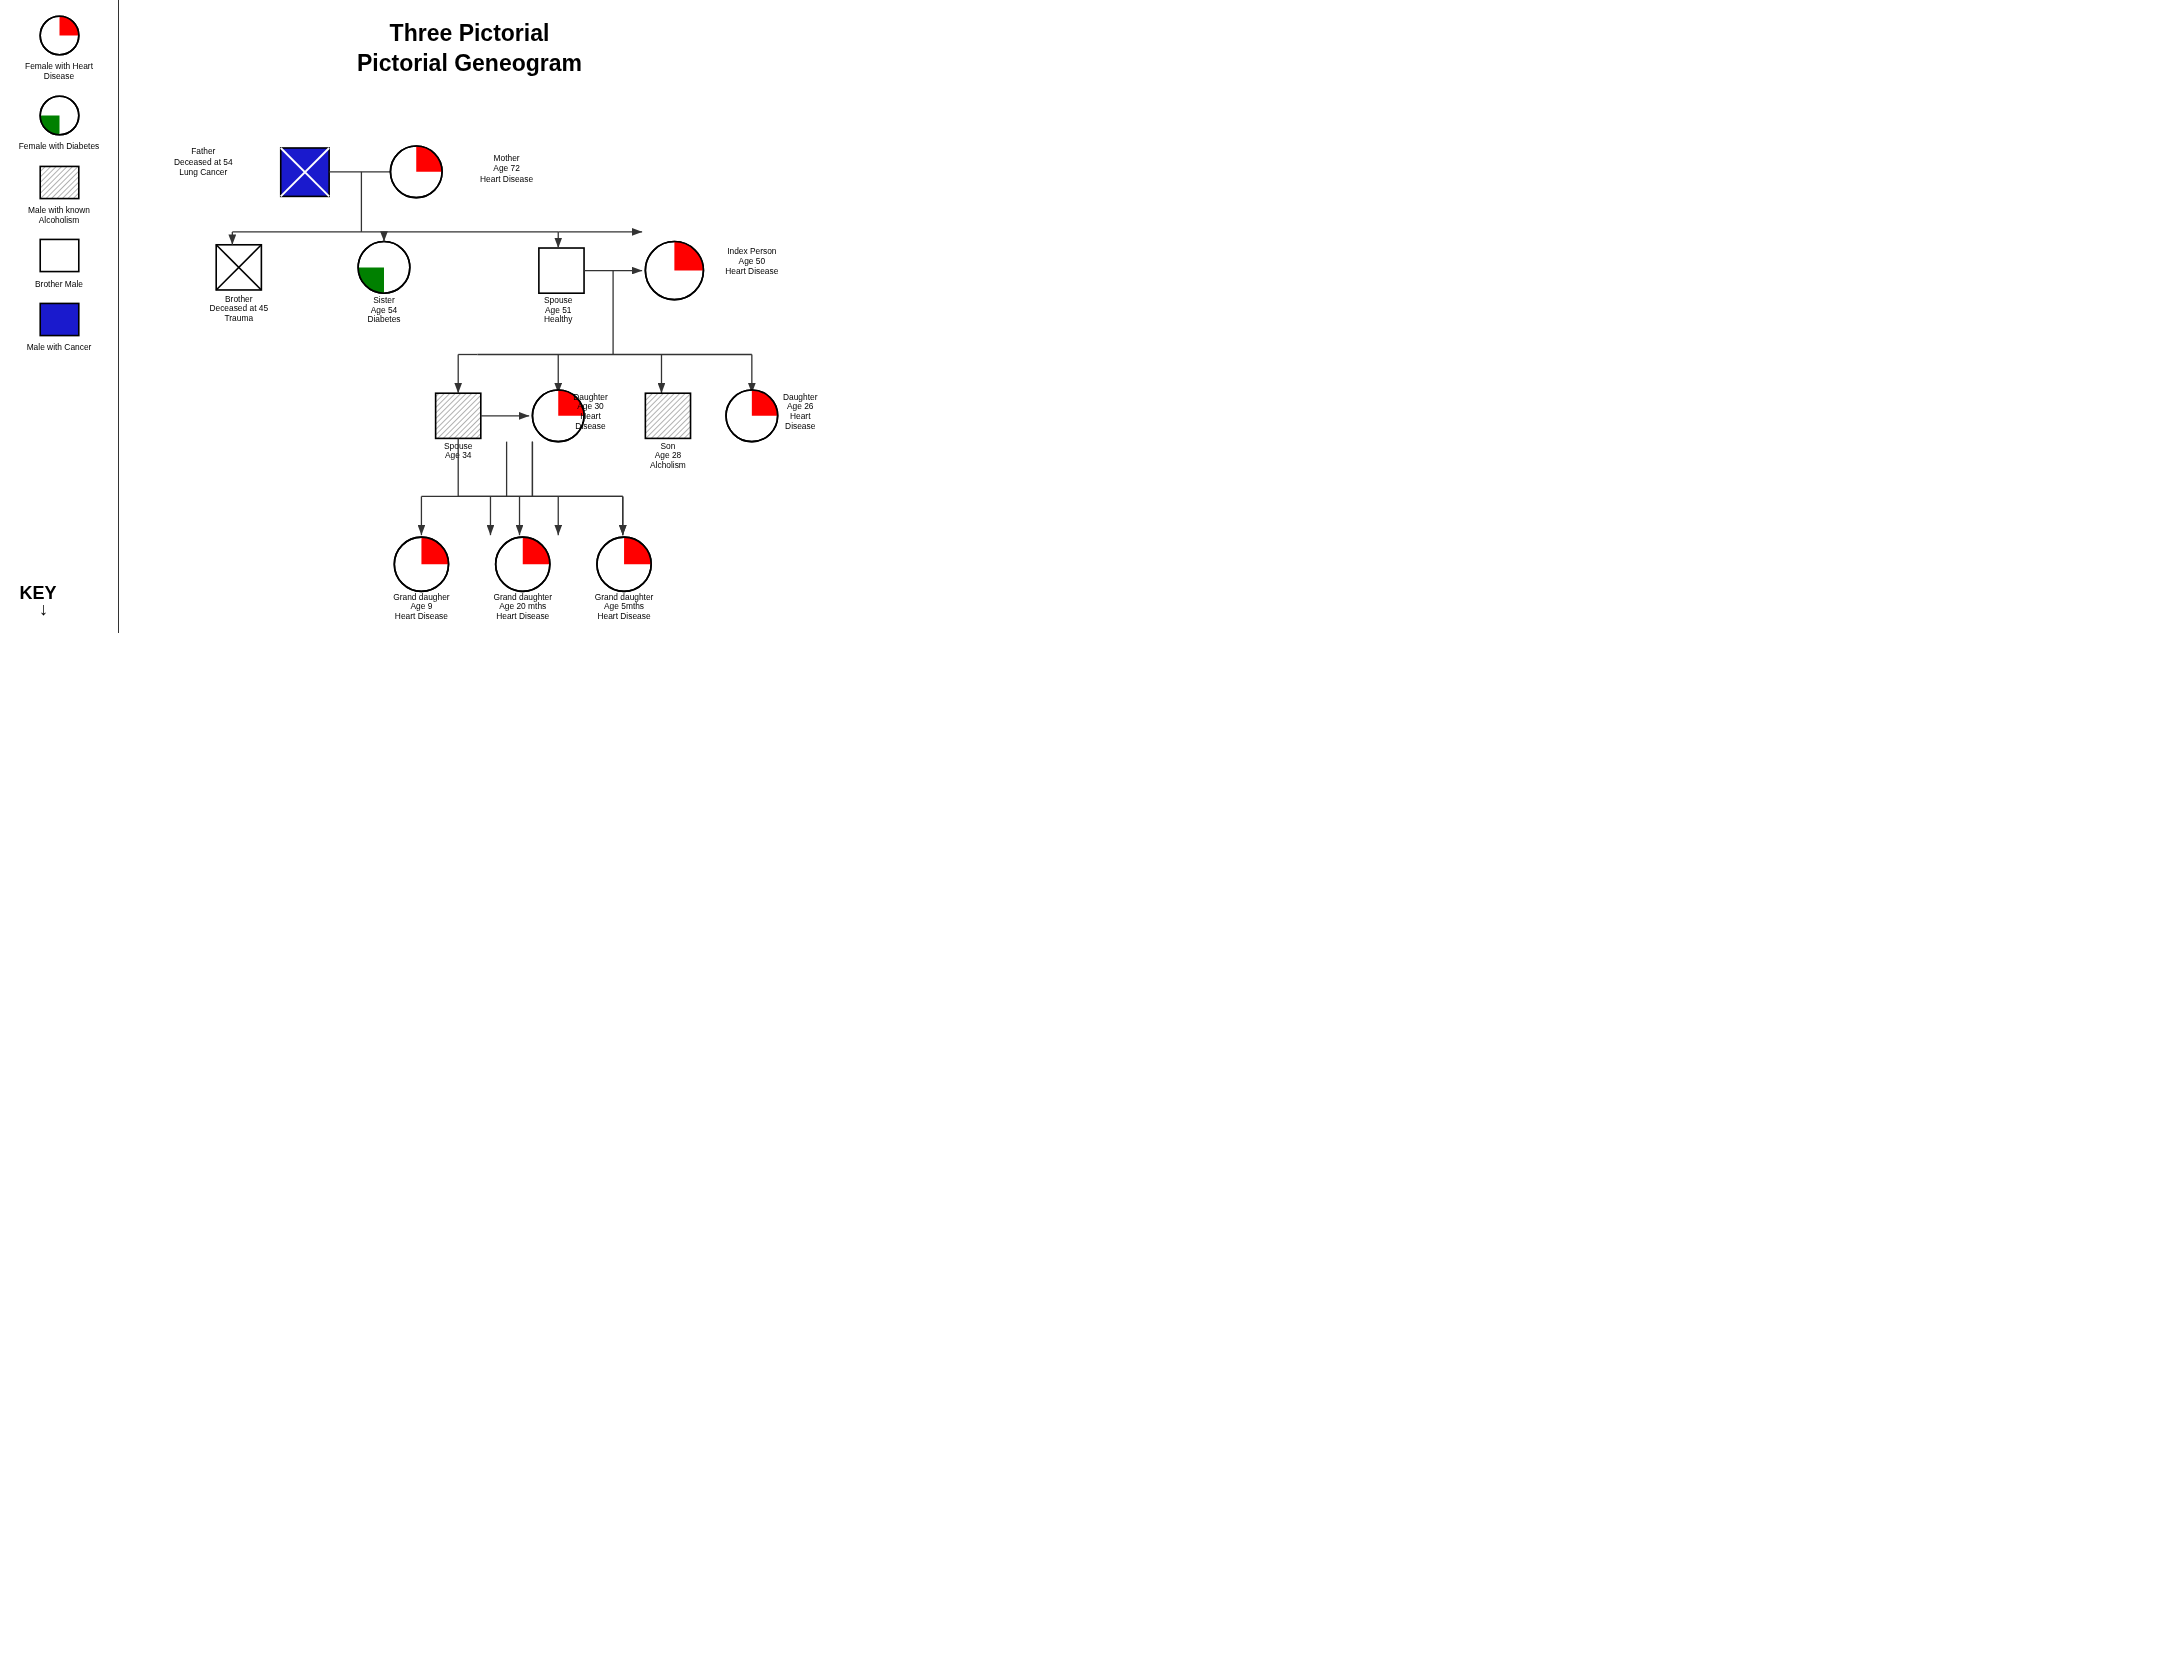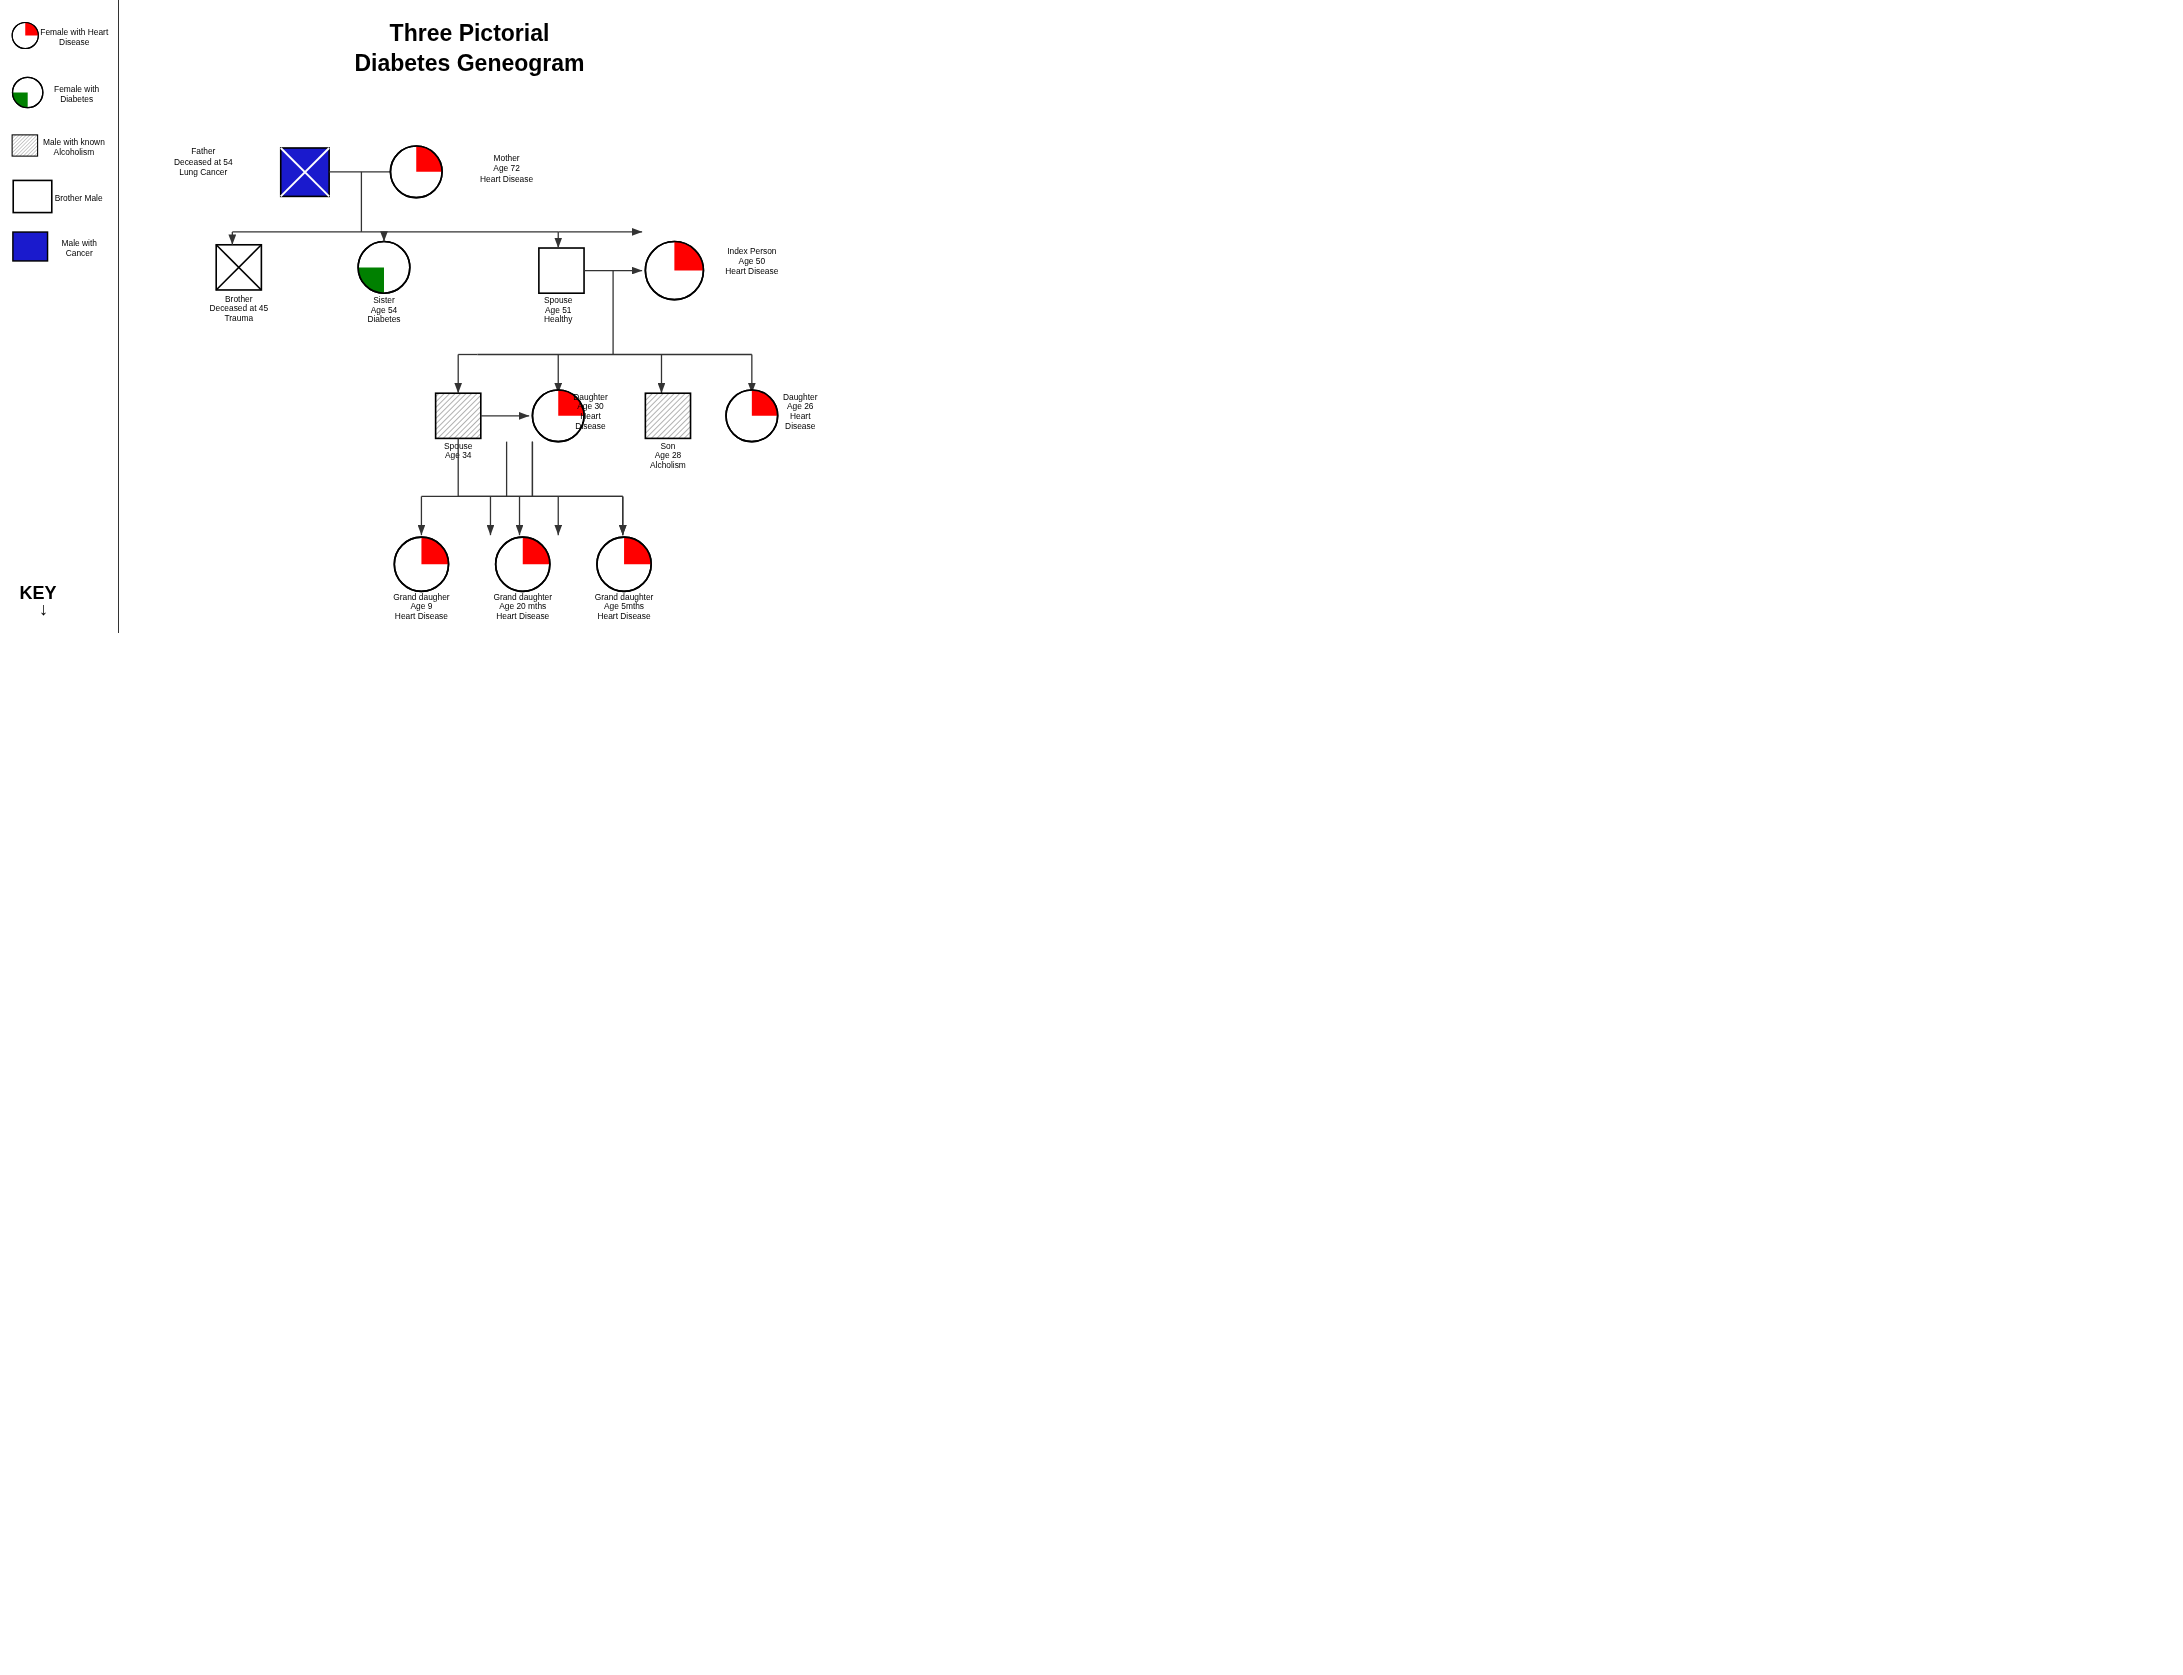--- a/index.html
+++ b/index.html
@@ -43,21 +43,21 @@
 
     .key-arrow {
       position: absolute;
       bottom: 13px;
       left: 39px;
       font-size: 18px;
     }
 
     .key-item {
       display: flex;
-      flex-direction: row;
+      flex-direction: column;
       align-items: center;
       margin-bottom: 11.6px;
     }
 
     .key-label {
       font-size: 8.4px;
       text-align: center;
       margin-top: 3.2px;
       color: #000;
     }
@@ -127,21 +127,21 @@
     <div class="key-label">Male with
 Cancer</div>
   </div>
 
   <div class="key-title">KEY</div>
   <div class="key-arrow">↓</div>
 </div>
 
 <div class="title" style="margin-left:119px;">
   <span>Three Pictorial</span><br>
-  <span>Diabetes Geneogram</span>
+  <span>Pictorial Geneogram</span>
 </div>
 
 <svg style="position:absolute; left:119px; top:77px; width:701px; height:555px;" viewBox="0 0 1085 860">
 
   <defs>
     <pattern id="hatch-alcoholism" patternUnits="userSpaceOnUse" width="6" height="6" patternTransform="rotate(45)">
       <line x1="0" y1="0" x2="0" y2="6" stroke="#888" stroke-width="2"></line>
     </pattern>
     <marker id="arrowhead" markerWidth="8" markerHeight="6" refX="8" refY="3" orient="auto">
       <polygon points="0 0, 8 3, 0 6" fill="#333"></polygon>

